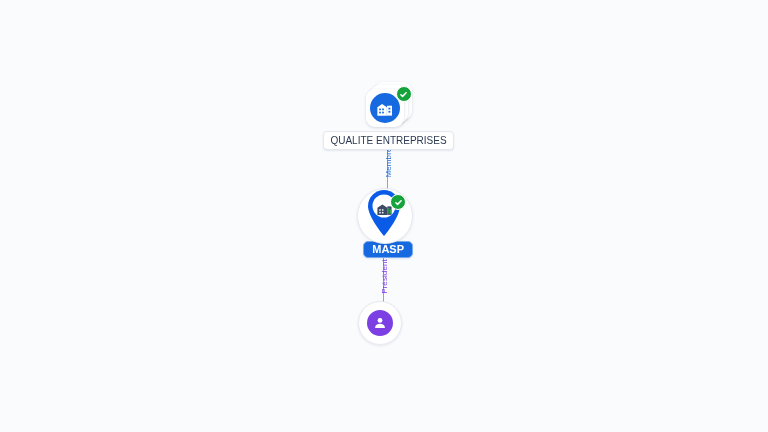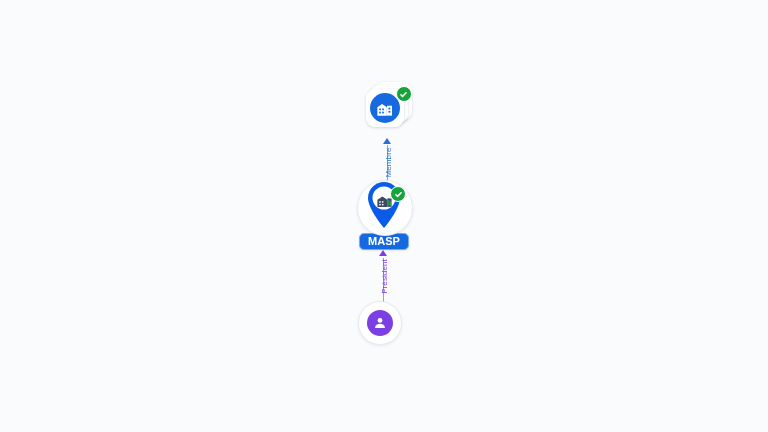--- a/index.html
+++ b/index.html
@@ -224,23 +224,24 @@
           <rect x="17" y="11" width="2.4" height="2.2" fill="#1769e0"></rect>
           <rect x="17" y="15" width="2.4" height="2.2" fill="#1769e0"></rect>
         </svg>
       </div>
       <div class="check-badge" style="left:30px; top:4px;">
         <svg width="9" height="9" viewBox="0 0 24 24" aria-hidden="true">
           <path fill="none" stroke="#ffffff" stroke-width="4" stroke-linecap="round" stroke-linejoin="round" d="M5 12.5l4.5 4.5L19 7.5"></path>
         </svg>
       </div>
     </div>
+    <div class="node-label">QUALITE ENTREPRISES</div>
   </div>
 
-  <div class="node" style="left:355px; top:178px; width:58px;">
+  <div class="node" style="left:355px; top:186px; width:58px;align-items:flex-end;">
     <div class="pin-wrap">
       <div class="halo"></div>
       <div class="pin">
         <svg width="36" height="48" viewBox="0 0 36 48" aria-hidden="true">
           <path fill="#0a5ce8" d="M18 1C9.2 1 2 8.2 2 17c0 11.6 16 30 16 30s16-18.4 16-30C34 8.2 26.8 1 18 1z"></path>
           <circle cx="18" cy="17" r="11.5" fill="#ffffff"></circle>
         </svg>
       </div>
       <div class="pin-icon">
         <svg width="17" height="17" viewBox="0 0 24 24" aria-hidden="true">

